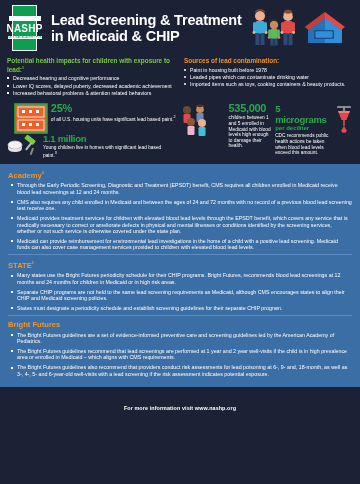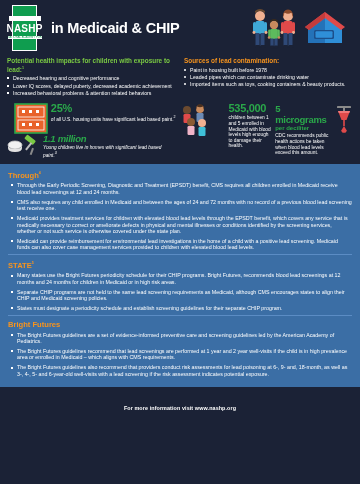--- a/index.html
+++ b/index.html
@@ -245,20 +245,21 @@
 
   <div class="header">
 
     <div class="logo-box">
       <div class="logo-bar"></div>
       <div class="logo-name">NASHP</div>
       <div class="logo-sub">NATIONAL ACADEMY FOR STATE HEALTH POLICY</div>
     </div>
 
     <div class="header-title">
+      <div>Lead Screening &amp; Treatment</div>
       <div>in Medicaid &amp; CHIP</div>
     </div>
 
     <div class="header-art">
 
       <svg class="ico" width="52" height="42" viewBox="0 0 52 42">
 
         <circle cx="12" cy="8" r="5" fill="#f0b090"></circle>
         <path d="M7 5 q5 -4 10 0 l0 -2 q-5 -4 -10 0 z" fill="#6b4a2f"></path>
         <rect x="7.5" y="13" width="9" height="13" rx="1.5" fill="#3fa9d8"></rect>
@@ -343,21 +344,21 @@
           <rect x="8" y="20" width="3" height="3" fill="#ffffff"></rect>
           <rect x="15" y="20" width="3" height="3" fill="#ffffff"></rect>
           <rect x="22" y="20" width="3" height="3" fill="#ffffff"></rect>
         </svg>
         <div class="stat-text">
           <div class="stat-num">25%</div>
           <div class="stat-desc"><span>of all U.S. housing units have significant lead based paint.</span><span class="sup">2</span></div>
         </div>
       </div>
 
-      <div class="stat-col" style="margin-top:-2px;font-style:italic;">
+      <div class="stat-col" style="margin-top:-2px;">
         <svg class="ico" width="34" height="24" viewBox="0 0 34 24" style="flex:none;">
           <ellipse cx="9" cy="12" rx="7" ry="4" fill="#f2f2f2" stroke="#c8c8c8" stroke-width="0.8"></ellipse>
           <path d="M2 12 q0 4 7 4 q7 0 7 -4 l0 3 q0 4 -7 4 q-7 0 -7 -4 z" fill="#e3e3e3"></path>
           <rect x="19" y="4" width="11" height="5" rx="1" transform="rotate(38 24 6)" fill="#7ac943"></rect>
           <rect x="22" y="9" width="2" height="9" transform="rotate(38 23 13)" fill="#bdbdbd"></rect>
           <rect x="25" y="15" width="2" height="7" transform="rotate(20 26 18)" fill="#8a8a8a"></rect>
         </svg>
         <div class="stat-text">
           <div class="stat-num small">1.1 million</div>
           <div class="stat-desc"><span>Young children live in homes with significant lead based paint.</span><span class="sup">3</span></div>
@@ -397,21 +398,21 @@
         <rect x="9.2" y="16" width="1.6" height="6" fill="#e04a4a"></rect>
         <path d="M10 22 l2.6 4.2 a2.6 2.6 0 0 1 -5.2 0 Z" fill="#e04a4a"></path>
       </svg>
     </div>
   </div>
 
   <div class="body-main">
 
 
     <div class="section">
-      <div class="section-label"><span>Through</span><span class="sup">4</span></div>
+      <div class="section-label"><span>Academy</span><span class="sup">4</span></div>
       <ul class="body-bullets">
         <li>Through the Early Periodic Screening, Diagnostic and Treatment (EPSDT) benefit, CMS requires all children enrolled in Medicaid receive blood lead screenings at 12 and 24 months.</li>
         <li>CMS also requires any child enrolled in Medicaid and between the ages of 24 and 72 months with no record of a previous blood lead screening test receive one.</li>
         <li>Medicaid provides treatment services for children with elevated blood lead levels through the EPSDT benefit, which covers any service that is medically necessary to correct or ameliorate defects in physical and mental illnesses or conditions identified by the screening services, whether or not such service is otherwise covered under the state plan.</li>
         <li>Medicaid can provide reimbursement for environmental lead investigations in the home of a child with a positive lead screening.  Medicaid funds can also cover case management services provided to children with elevated blood lead levels.</li>
       </ul>
     </div>
 
     <div class="divider"></div>
 

